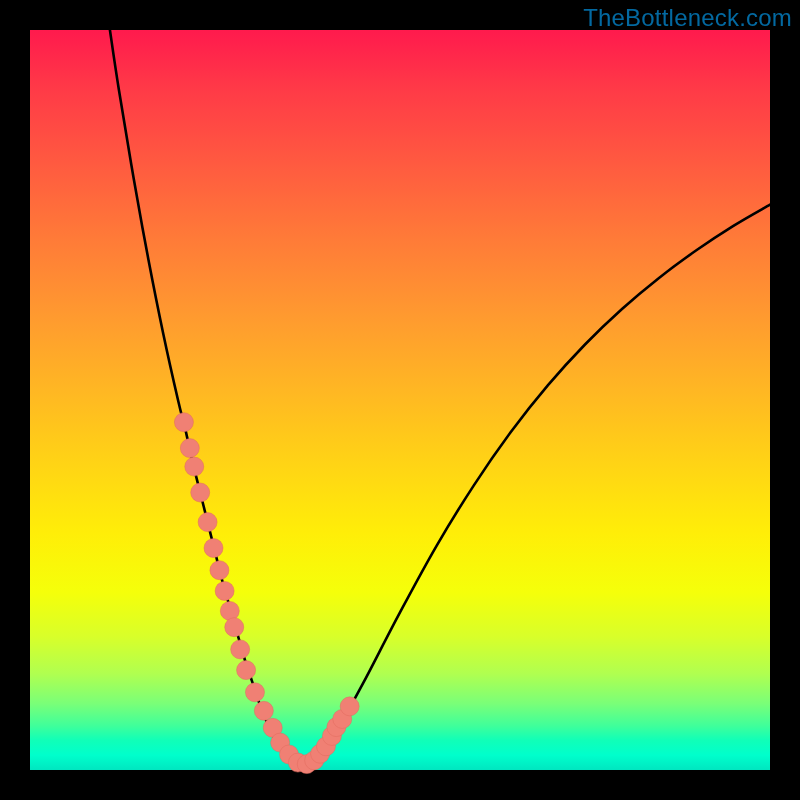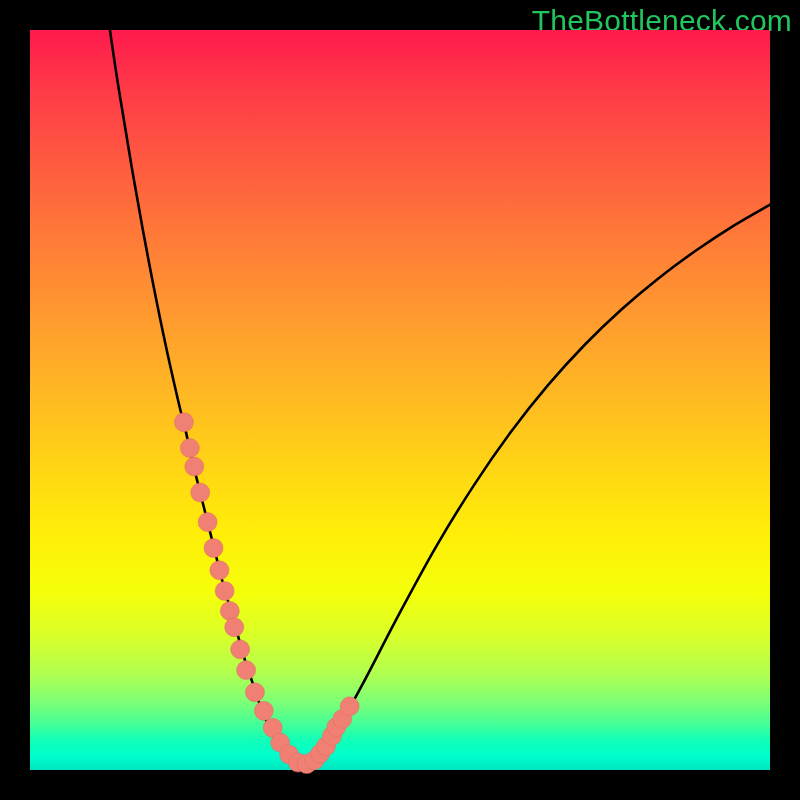--- a/index.html
+++ b/index.html
@@ -41,22 +41,22 @@
       #40ff9a 94%,
       #10ffb8 96%,
       #00ffcc 98%,
       #00e6c0 100%
     );
   }
   .watermark {
     position: absolute;
     top: 4px;
     right: 8px;
-    color: #22c55e;
-    font-size: 30px;
+    color: #0369a1;
+    font-size: 24px;
     font-weight: 500;
     letter-spacing: 0.2px;
     user-select: none;
   }
   svg.curve {
     position: absolute;
     top: 0;
     left: 0;
     width: 740px;
     height: 740px;

